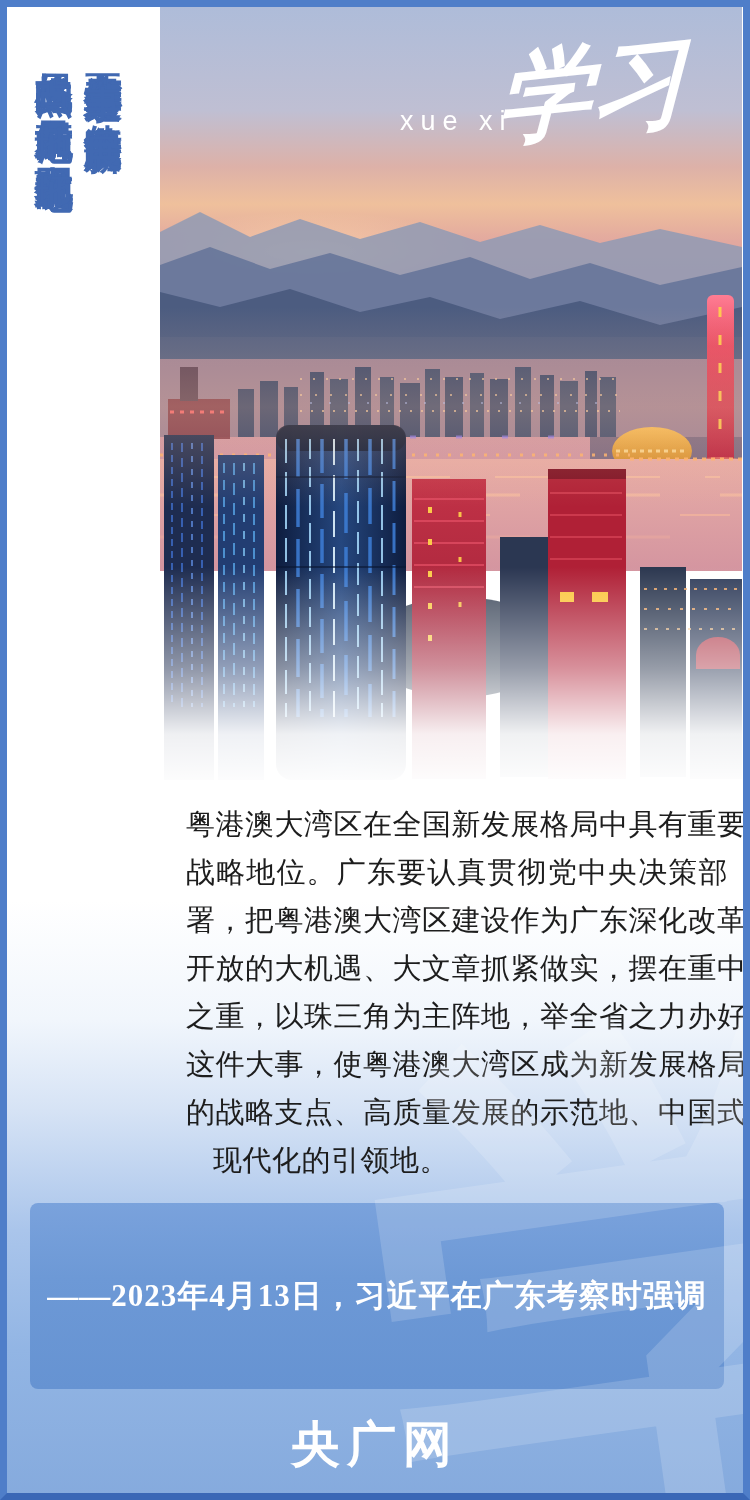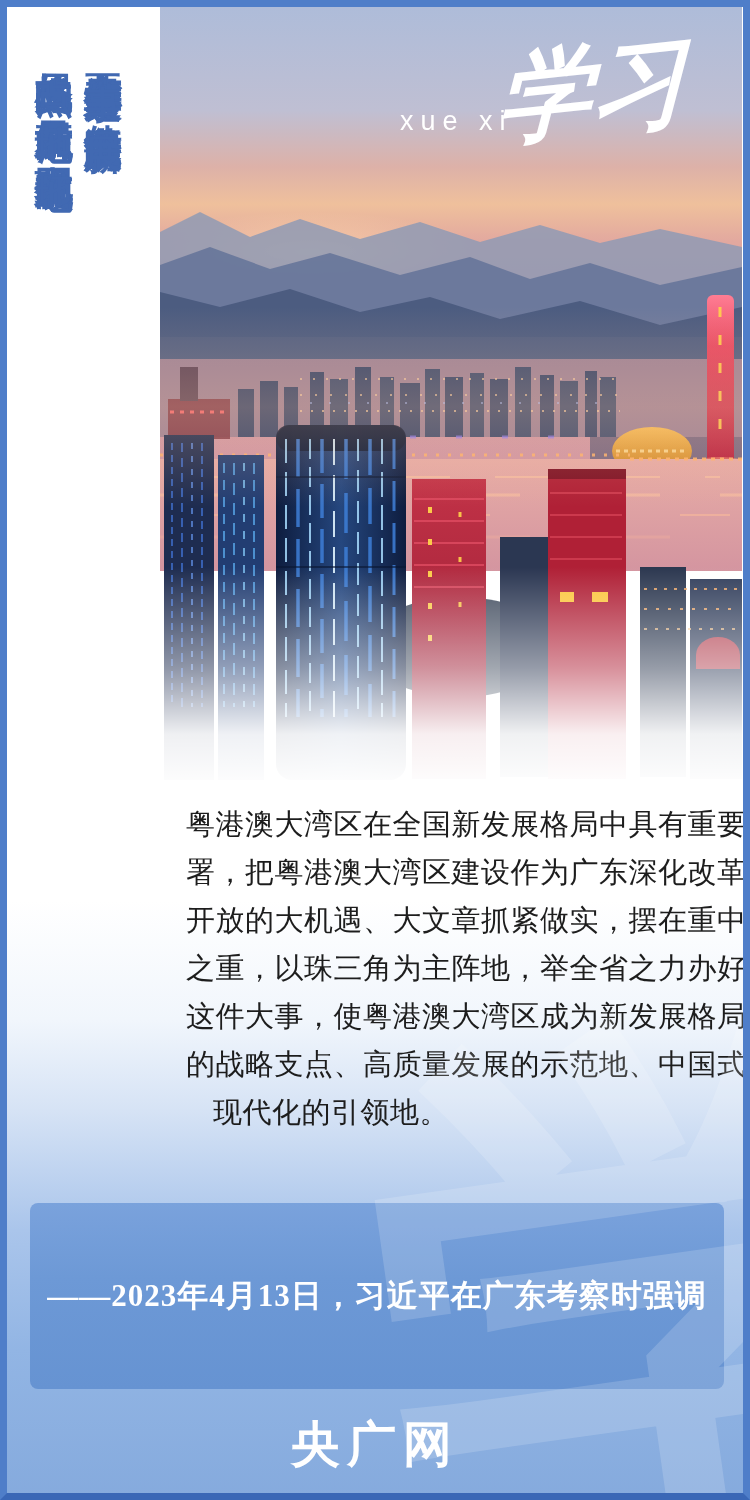--- a/index.html
+++ b/index.html
@@ -238,20 +238,21 @@
       <div class="brand-pinyin">xue xi</div>
       <div class="brand-script">学习</div>
     </div>
   </div>
 
   <div class="headline hl-right">广东要举全省之力办好这件大事　使粤港澳大湾区成为新发展</div>
   <div class="headline hl-left">格局的战略支点　高质量发展的示范地　中国式现代化的引领地</div>
 
   <div class="quote">
     <div class="qline">粤港澳大湾区在全国新发展格局中具有重要</div>
+    <div class="qline">战略地位。广东要认真贯彻党中央决策部</div>
     <div class="qline">署，把粤港澳大湾区建设作为广东深化改革</div>
     <div class="qline">开放的大机遇、大文章抓紧做实，摆在重中</div>
     <div class="qline">之重，以珠三角为主阵地，举全省之力办好</div>
     <div class="qline">这件大事，使粤港澳大湾区成为新发展格局</div>
     <div class="qline">的战略支点、高质量发展的示范地、中国式</div>
     <div class="qline last">现代化的引领地。</div>
   </div>
 
   <div class="attr-box">
     <div class="attr-text">——2023年4月13日，习近平在广东考察时强调</div>

